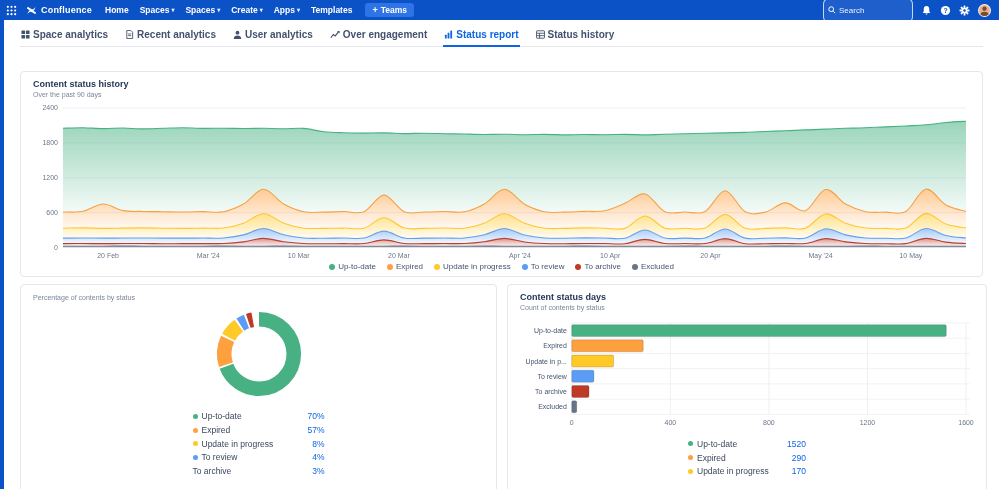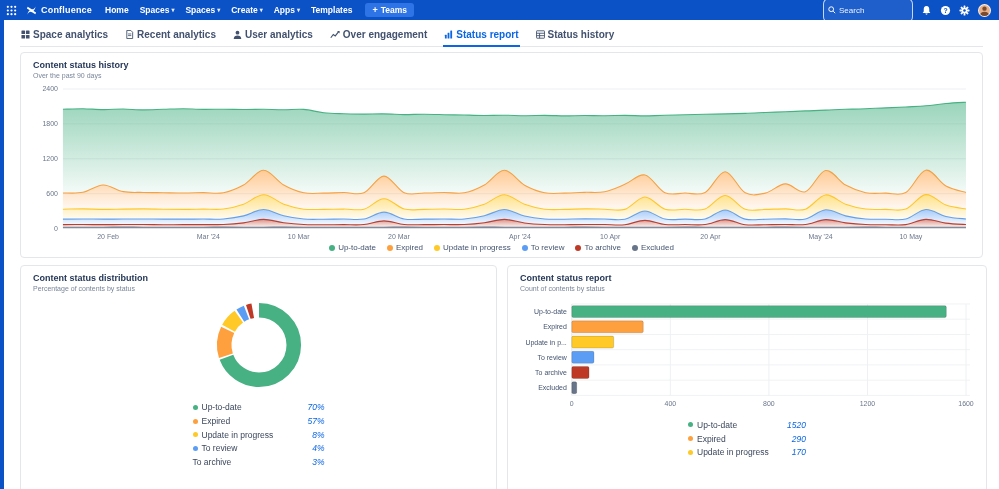--- a/index.html
+++ b/index.html
@@ -31,37 +31,37 @@
   main { padding:0 16px 0 20px; }
   .page-title { font-size:12.5px; font-weight:700; color:#172B4D; margin-top:13px; }
   .tabbar { display:flex; gap:15px; margin-top:7px; border-bottom:1px solid #E4E6EA; }
   .tab { display:flex; align-items:center; gap:3px; background:none; border:none; font-family:"Liberation Sans",sans-serif;
     font-size:10px; font-weight:600; color:#42526E; padding:2px 1px 5px; border-bottom:2px solid transparent;
     margin-bottom:-1px; cursor:pointer; }
   .tab.active { color:#0C66E4; border-bottom-color:#0C66E4; }
   .tab svg { display:block; }
 
   .card { background:#fff; border:1px solid #E4E6EA; border-radius:4px; padding:7px 12px 5px; }
-  .card-history { margin-top:5px; }
+  .card-history { margin-top:24px; }
   .card h2 { font-size:9px; font-weight:700; color:#253858; }
   .card .sub { font-size:7px; color:#7A869A; margin-top:2px; }
   .two-col { display:grid; grid-template-columns:477px 480px; gap:10px; margin-top:7px; }
   .two-col .card { height:236px; }
 
   .chart-legend { display:flex; justify-content:center; align-items:center; gap:11px; margin-top:1px; }
   .chart-legend .li { display:flex; align-items:center; gap:3px; font-size:8px; color:#44546F; cursor:pointer; }
   .dot { width:6px; height:6px; border-radius:50%; flex:none; }
 
   .donut-wrap { display:flex; justify-content:center; margin-top:6px; }
   .legend-list { width:132px; margin:8px auto 0; }
   .legend-list.wide { width:118px; }
   .legend-row { display:flex; align-items:center; gap:4px; font-size:8.5px; color:#3B475C; height:13.7px; cursor:pointer; }
   .legend-row .dot { width:5px; height:5px; }
   .legend-row .lab { flex:1; white-space:nowrap; }
-  .legend-row .val { color:#0C66E4;font-style:italic; }
+  .legend-row .val { color:#0C66E4; }
 
   svg text { font-family:"Liberation Sans", sans-serif; }
 </style>
 </head>
 <body>
 
 <div class="left-strip"></div>
 
 <header class="topnav">
   <button class="icon-btn">
@@ -308,21 +308,20 @@
         </div>
         <div class="li">
           <span class="dot" style="background:#677489"></span>
           <span>Excluded</span>
         </div>
       </div>
   </section>
 
   <div class="two-col">
     <section class="card">
-      <h2>Content status distribution</h2>
       <div class="sub">Percentage of contents by status</div>
       <div class="donut-wrap">
         <svg id="donut-chart" viewBox="0 0 100 100" width="94" height="94">
             <circle cx="50" cy="50" r="37" fill="none" stroke="#47B183" stroke-width="15.5" stroke-dasharray="160.73449945595127 232.4778563656447" transform="rotate(-90 50 50)"></circle>
             <circle cx="50" cy="50" r="37" fill="none" stroke="#FFA03F" stroke-width="15.5" stroke-dasharray="28.222121327533813 232.4778563656447" transform="rotate(161.99999999999997 50 50)"></circle>
             <circle cx="50" cy="50" r="37" fill="none" stroke="#FFC928" stroke-width="15.5" stroke-dasharray="16.598228509251577 232.4778563656447" transform="rotate(208.8 50 50)"></circle>
             <circle cx="50" cy="50" r="37" fill="none" stroke="#5B9DF5" stroke-width="15.5" stroke-dasharray="7.299114254625788 232.4778563656447" transform="rotate(237.60000000000002 50 50)"></circle>
             <circle cx="50" cy="50" r="37" fill="none" stroke="#BF3A26" stroke-width="15.5" stroke-dasharray="4.97433569096934 232.4778563656447" transform="rotate(252 50 50)"></circle>
           </svg>
       </div>
@@ -348,21 +347,21 @@
             <span class="val">4%</span>
           </div>
           <div class="legend-row">
             <span class="lab">To archive</span>
             <span class="val">3%</span>
           </div>
         </div>
     </section>
 
     <section class="card">
-      <h2>Content status report</h2>
+      <h2>Content status days</h2>
       <div class="sub">Count of contents by status</div>
       <svg id="bar-chart" viewBox="0 0 456 108" width="456" height="108" style="display:block;width:100%;height:auto;margin-top:10px;">
           <line x1="52" x2="452" y1="2" y2="2" stroke="#F1F2F4" stroke-width="1"></line>
           <line x1="52" x2="452" y1="17.3" y2="17.3" stroke="#F1F2F4" stroke-width="1"></line>
           <line x1="52" x2="452" y1="32.6" y2="32.6" stroke="#F1F2F4" stroke-width="1"></line>
           <line x1="52" x2="452" y1="47.900000000000006" y2="47.900000000000006" stroke="#F1F2F4" stroke-width="1"></line>
           <line x1="52" x2="452" y1="63.2" y2="63.2" stroke="#F1F2F4" stroke-width="1"></line>
           <line x1="52" x2="452" y1="78.5" y2="78.5" stroke="#F1F2F4" stroke-width="1"></line>
           <line x1="52" x2="452" y1="93.80000000000001" y2="93.80000000000001" stroke="#F1F2F4" stroke-width="1"></line>
           <line x1="52" x2="52" y1="2" y2="93.80000000000001" stroke="#E3E5E9" stroke-width="1"></line>

